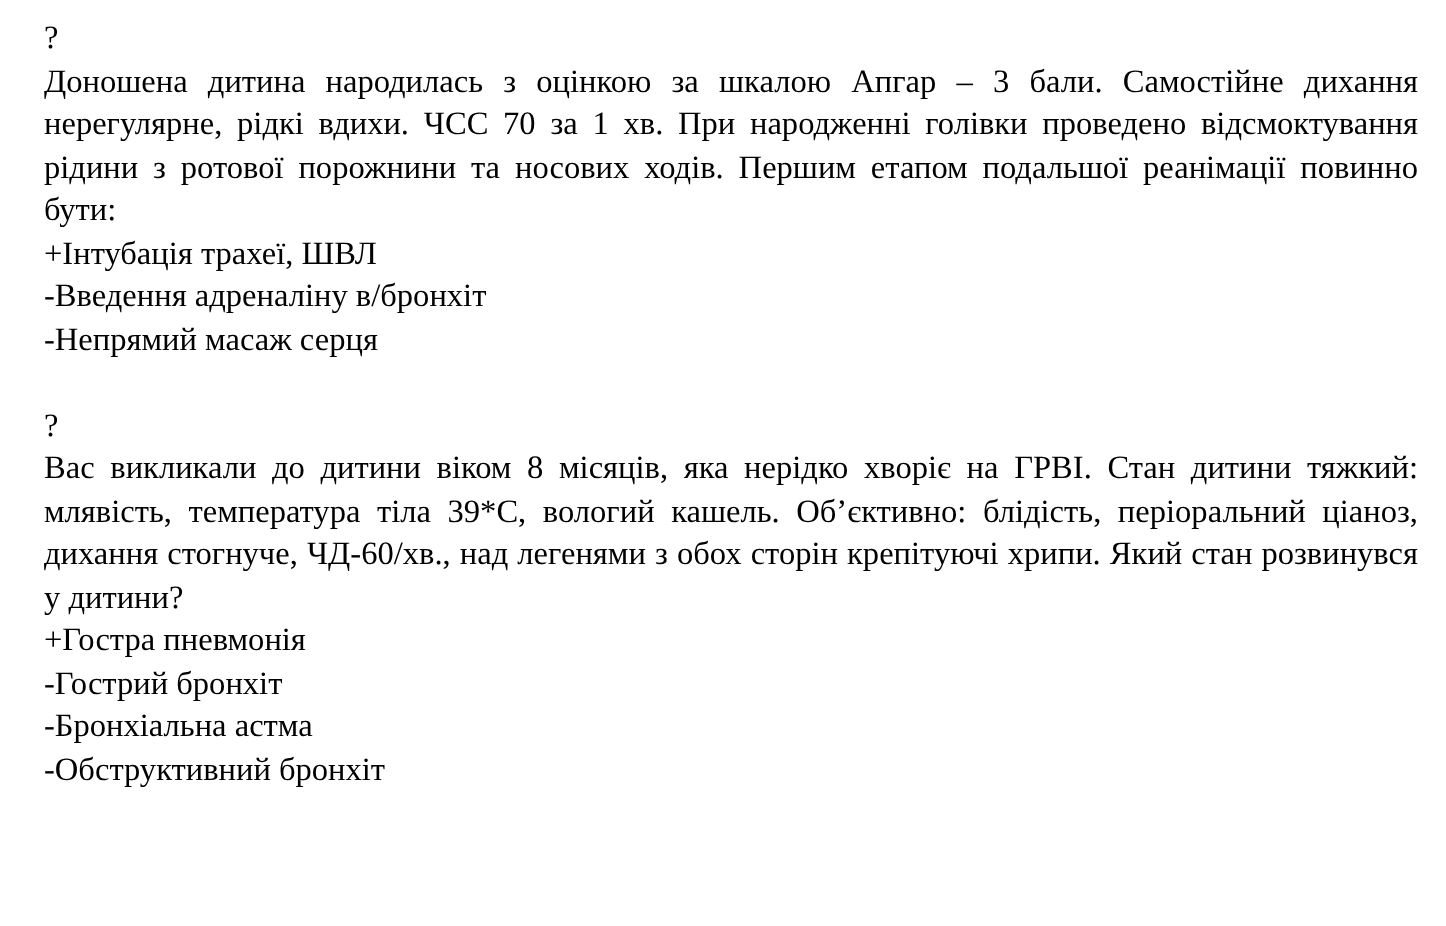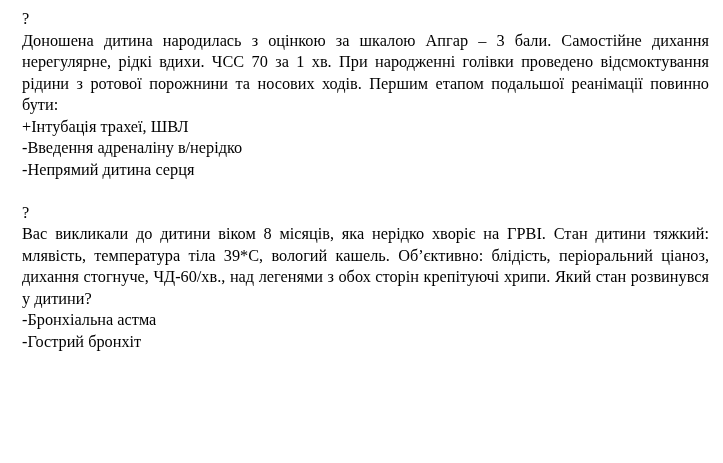--- a/index.html
+++ b/index.html
@@ -46,24 +46,26 @@
   </style>
 </head>
 <body>
 
 <div class="page">
 
   <div class="question">
     <span class="line">?</span>
     <span class="para">Доношена дитина народилась з оцінкою за шкалою Апгар – 3 бали. Самостійне дихання нерегулярне, рідкі вдихи. ЧСС 70 за 1 хв. При народженні голівки проведено відсмоктування рідини з ротової порожнини та носових ходів. Першим етапом подальшої реанімації повинно бути:</span>
     <span class="answer">+Інтубація трахеї, ШВЛ</span>
-    <span class="answer">-Введення адреналіну в/нерідко</span>
-    <span class="answer">-Непрямий дитина серця</span>
+    <span class="answer">-Введення адреналіну в/бронхіт</span>
+    <span class="answer">-Непрямий масаж серця</span>
   </div>
 
   <div class="question">
     <span class="line">?</span>
     <span class="para">Вас викликали до дитини віком 8 місяців, яка нерідко хворіє на ГРВІ. Стан дитини тяжкий: млявість, температура тіла 39*С, вологий кашель. Об’єктивно: блідість, періоральний ціаноз, дихання стогнуче, ЧД-60/хв., над легенями з обох сторін крепітуючі хрипи. Який стан розвинувся у дитини?</span>
+    <span class="answer">+Гостра пневмонія</span>
+    <span class="answer">-Гострий бронхіт</span>
     <span class="answer">-Бронхіальна астма</span>
-    <span class="answer">-Гострий бронхіт</span>
+    <span class="answer">-Обструктивний бронхіт</span>
   </div>
 
 </div>
 
 </body></html>

